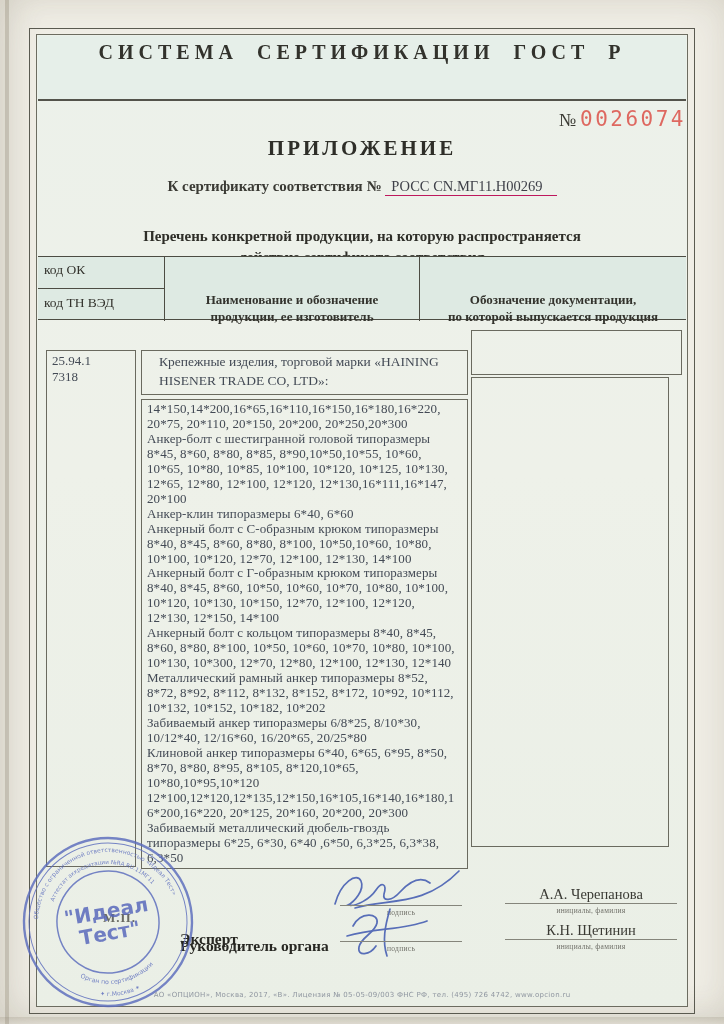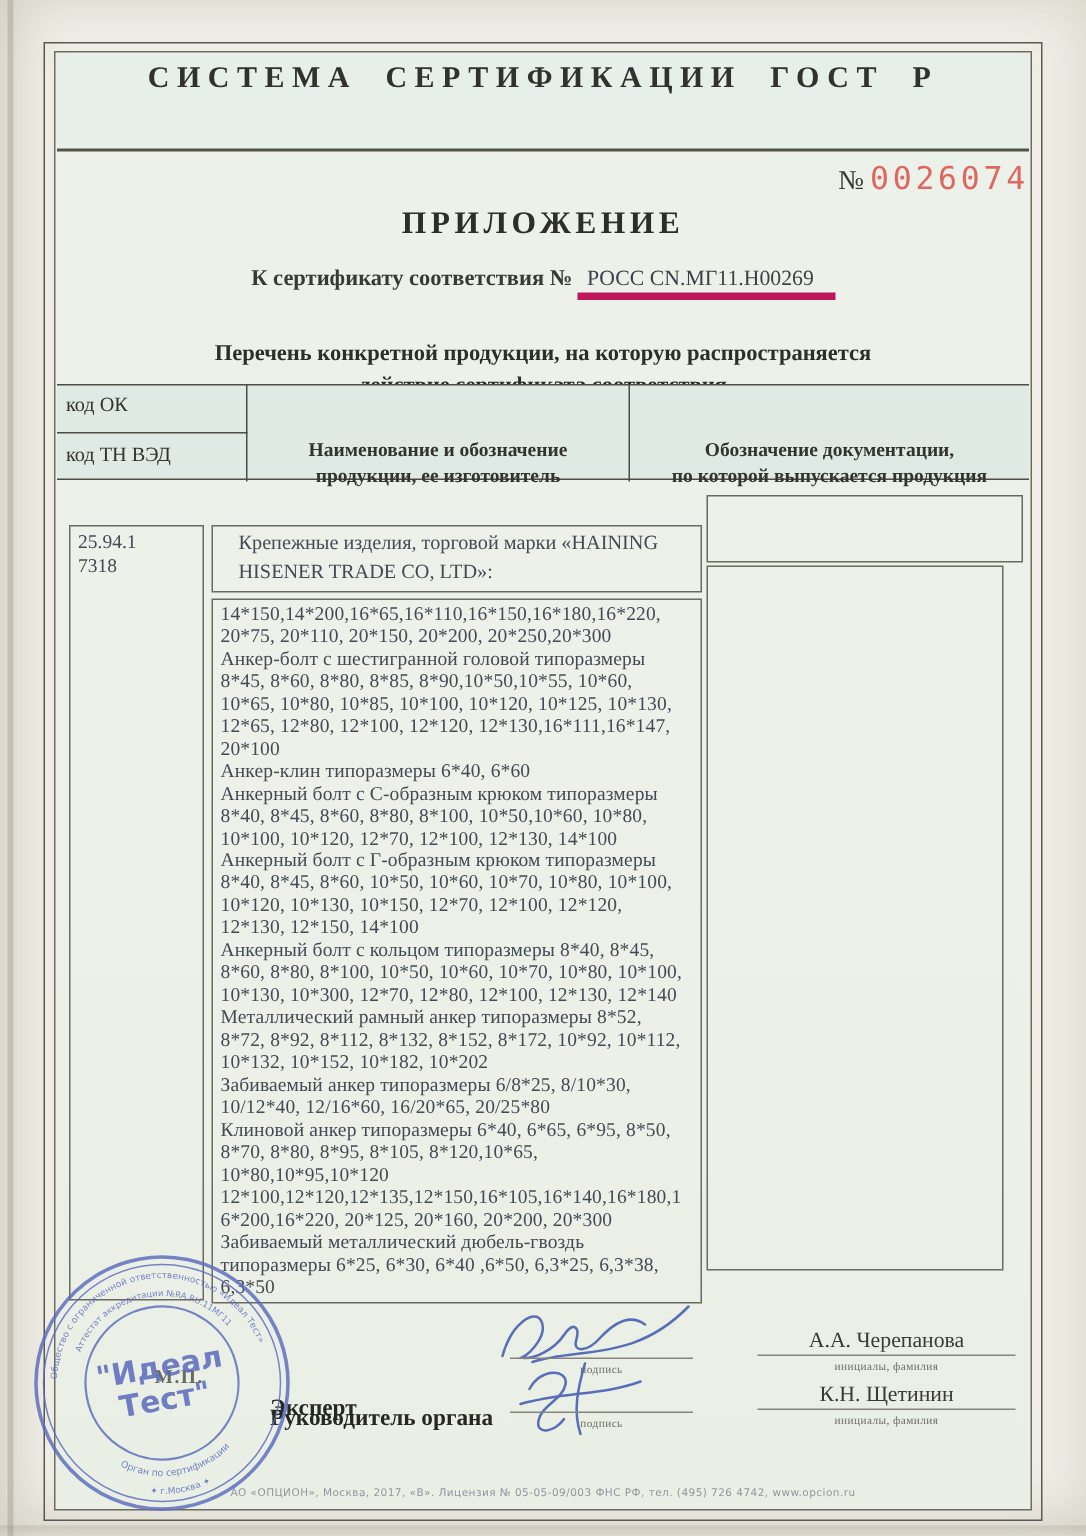--- a/index.html
+++ b/index.html
@@ -26,21 +26,21 @@
   .system-title{left:37px;top:41px;width:650px;font-weight:bold;font-size:20px;letter-spacing:5px;word-spacing:9px;color:#32322c;}
   .agency-title{left:37px;top:71px;width:650px;font-weight:bold;font-size:14.5px;letter-spacing:.3px;color:#32322c;}
 
   .serial{left:498px;top:107px;width:188px;text-align:right;}
   .serial .prefix{font-size:18px;color:#3a3a33;}
   .serial .digits{font-family:"DejaVu Sans Mono",monospace;font-size:21px;letter-spacing:2.5px;color:#dd5a52;opacity:.9;}
 
   .appendix-title{left:37px;top:136px;width:650px;font-weight:bold;font-size:21px;letter-spacing:3px;color:#2e2e28;}
   .cert-line{left:37px;top:178px;width:650px;font-size:15px;}
   .cert-line .lbl{font-weight:bold;}
-  .cert-line .val{font-size:14.5px;border-bottom:5px solid #be185d;padding:0 14px 1px 6px;color:#3f4149;}
+  .cert-line .val{font-size:14.5px;border-bottom:1px solid #be185d;padding:0 14px 1px 6px;color:#3f4149;}
   .appendix-subtitle{left:37px;top:206px;width:650px;font-weight:bold;font-size:15px;line-height:20.5px;color:#2e2e28;}
 
   .thead-bg{left:38px;top:256px;width:648px;height:62px;background:#deeae3;border-top:1.5px solid #4c4c43;border-bottom:1.5px solid #4c4c43;}
   .thead-div{top:256px;width:1.3px;height:65px;background:#4c4c43;}
   .col1-rule{left:38px;top:288px;width:127px;height:1.2px;background:#4c4c43;}
   .code-label{font-size:13.5px;color:#33332d;}
   .thead-cell{top:256px;height:64px;display:flex;align-items:center;justify-content:center;font-weight:bold;font-size:13px;line-height:17px;color:#33332d;}
 
   .cell{border:1.1px solid #6a6a5f;color:#434a55;}
   .bcol1{left:46px;top:330px;width:90px;height:517px;padding:2px 0 4px 5px;font-size:13px;line-height:16px;box-sizing:border-box;}

